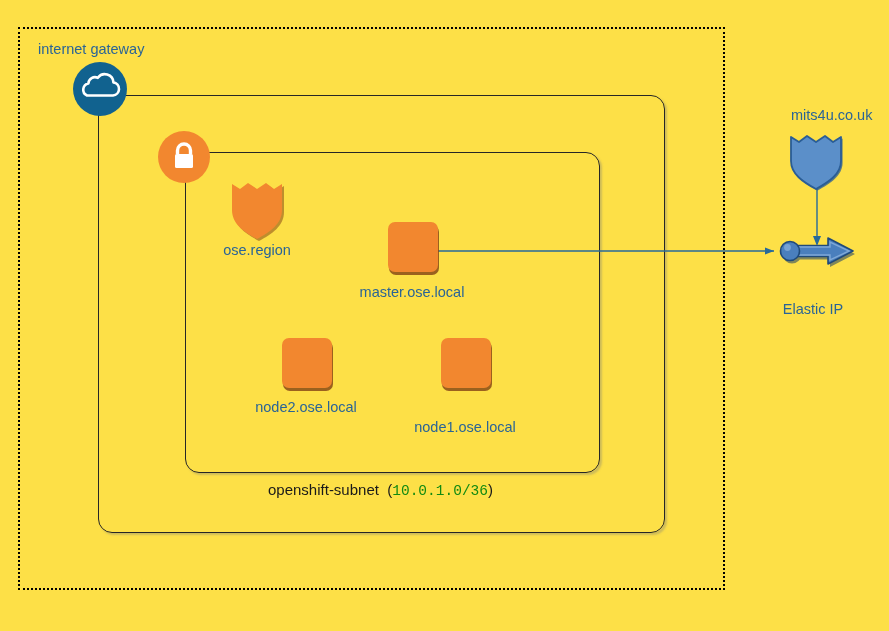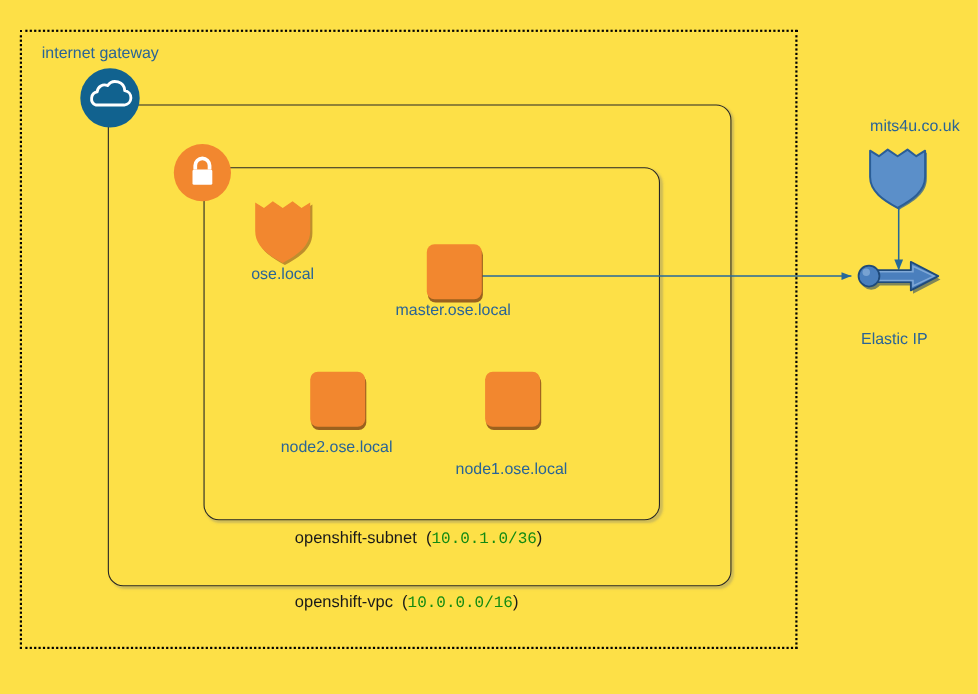--- a/index.html
+++ b/index.html
@@ -128,29 +128,29 @@
   <div class="icon" style="left:228px; top:180px;">
     <svg class="svg-ico" width="58" height="62" viewBox="0 0 58 62">
       <path d="M4 4 L12 9 L20 3 L29 9 L38 3 L46 9 L54 4
                L54 30 C54 44 42 52 29 59
                C16 52 4 44 4 30 Z" fill="#8a4a18" transform="translate(2,2)" opacity="0.55"></path>
       <path d="M4 4 L12 9 L20 3 L29 9 L38 3 L46 9 L54 4
                L54 30 C54 44 42 52 29 59
                C16 52 4 44 4 30 Z" fill="#f2872f"></path>
     </svg>
   </div>
-  <div class="node-label" style="left:200px; top:243px; width:114px;">ose.local</div>
+  <div class="node-label" style="left:200px; top:243px; width:114px;">ose.region</div>
 
   <div class="icon" style="left:386px; top:220px;">
     <svg class="svg-ico" width="56" height="58" viewBox="0 0 56 58">
       <rect x="3" y="5" width="50" height="50" rx="7" fill="#8a4a18" opacity="0.85"></rect>
       <rect x="2" y="2" width="50" height="50" rx="7" fill="#f2872f"></rect>
     </svg>
   </div>
-  <div class="node-label" style="left:350px; top:275px; width:124px;">master.ose.local</div>
+  <div class="node-label" style="left:350px; top:285px; width:124px;">master.ose.local</div>
 
   <div class="icon" style="left:280px; top:336px;">
     <svg class="svg-ico" width="56" height="58" viewBox="0 0 56 58">
       <rect x="3" y="5" width="50" height="50" rx="7" fill="#8a4a18" opacity="0.85"></rect>
       <rect x="2" y="2" width="50" height="50" rx="7" fill="#f2872f"></rect>
     </svg>
   </div>
   <div class="node-label" style="left:246px; top:400px; width:120px;">node2.ose.local</div>
 
   <div class="icon" style="left:439px; top:336px;">
@@ -190,19 +190,15 @@
       <circle cx="13.5" cy="14.5" r="3.4" fill="#7fa8d6" opacity="0.85"></circle>
     </svg>
   </div>
   <div class="node-label" style="left:766px; top:270px; width:94px;margin-top:32px;">Elastic IP</div>
 
   <div class="box-caption cap-subnet">
     <span>openshift-subnet</span>
     <span>&nbsp;(</span><span class="cidr">10.0.1.0/36</span><span>)</span>
   </div>
 
-  <div class="box-caption cap-vpc">
-    <span>openshift-vpc</span>
-    <span>&nbsp;(</span><span class="cidr">10.0.0.0/16</span><span>)</span>
-  </div>
 
 
 </div>
 
 </body></html>

